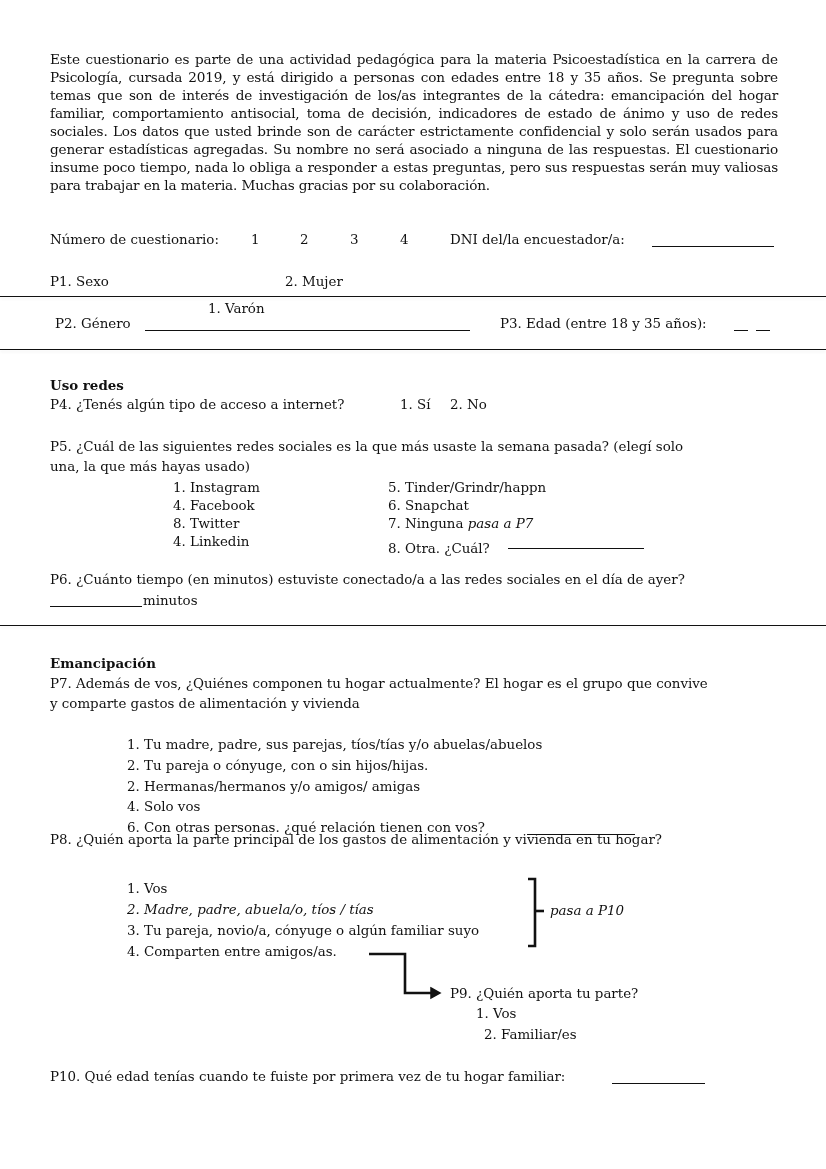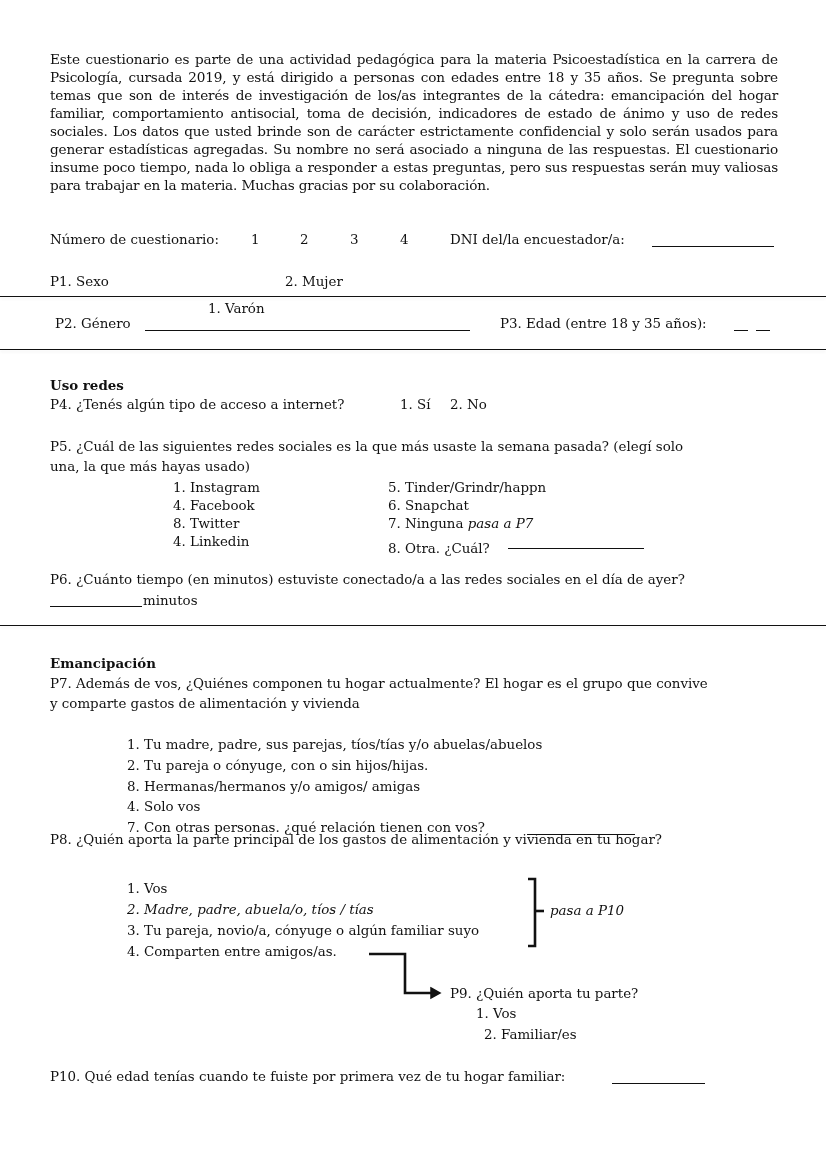--- a/index.html
+++ b/index.html
@@ -76,23 +76,23 @@
 <div class="abs" style="left:143px; top:593px;">minutos</div>
 
 <div class="hr" style="top:625px;"></div>
 
 <div class="abs bold" style="left:50px; top:655px;">Emancipación</div>
 <div class="abs" style="left:50px; top:676px;">P7. Además de vos, ¿Quiénes componen tu hogar actualmente? El hogar es el grupo que convive</div>
 <div class="abs" style="left:50px; top:696px;">y comparte gastos de alimentación y vivienda</div>
 
 <div class="abs opt" style="left:127px; top:737px;">1.  Tu madre, padre, sus parejas, tíos/tías y/o abuelas/abuelos</div>
 <div class="abs opt" style="left:127px; top:758px;">2.  Tu pareja o cónyuge, con o sin hijos/hijas.</div>
-<div class="abs opt" style="left:127px; top:779px;">8.  Hermanas/hermanos y/o amigos/ amigas</div>
+<div class="abs opt" style="left:127px; top:779px;">2.  Hermanas/hermanos y/o amigos/ amigas</div>
 <div class="abs opt" style="left:127px; top:799px;">4.  Solo vos</div>
-<div class="abs opt" style="left:127px; top:820px;">7.  Con otras personas. ¿qué relación tienen con vos?</div>
+<div class="abs opt" style="left:127px; top:820px;">6.  Con otras personas. ¿qué relación tienen con vos?</div>
 <span class="abs blank field" style="left:527px; top:822px; width:108px;"></span>
 
 <div class="abs" style="left:50px; top:819px;margin-top:13px;">P8. ¿Quién aporta la parte principal de los gastos de alimentación y vivienda en tu hogar?</div>
 <div class="abs opt" style="left:127px; top:881px;">1.  Vos</div>
 <div class="abs opt" style="left:127px; top:902px;font-style:italic;">2.  Madre, padre, abuela/o, tíos / tías</div>
 <div class="abs opt" style="left:127px; top:923px;">3.  Tu pareja, novio/a, cónyuge o algún familiar suyo</div>
 <div class="abs opt" style="left:127px; top:944px;">4.  Comparten entre amigos/as.</div>
 
 <svg style="left:0; top:0;" width="826" height="1169">
   <path d="M528 879 L535 879 L535 946 L528 946" fill="none" stroke="#111" stroke-width="2.6"></path>

